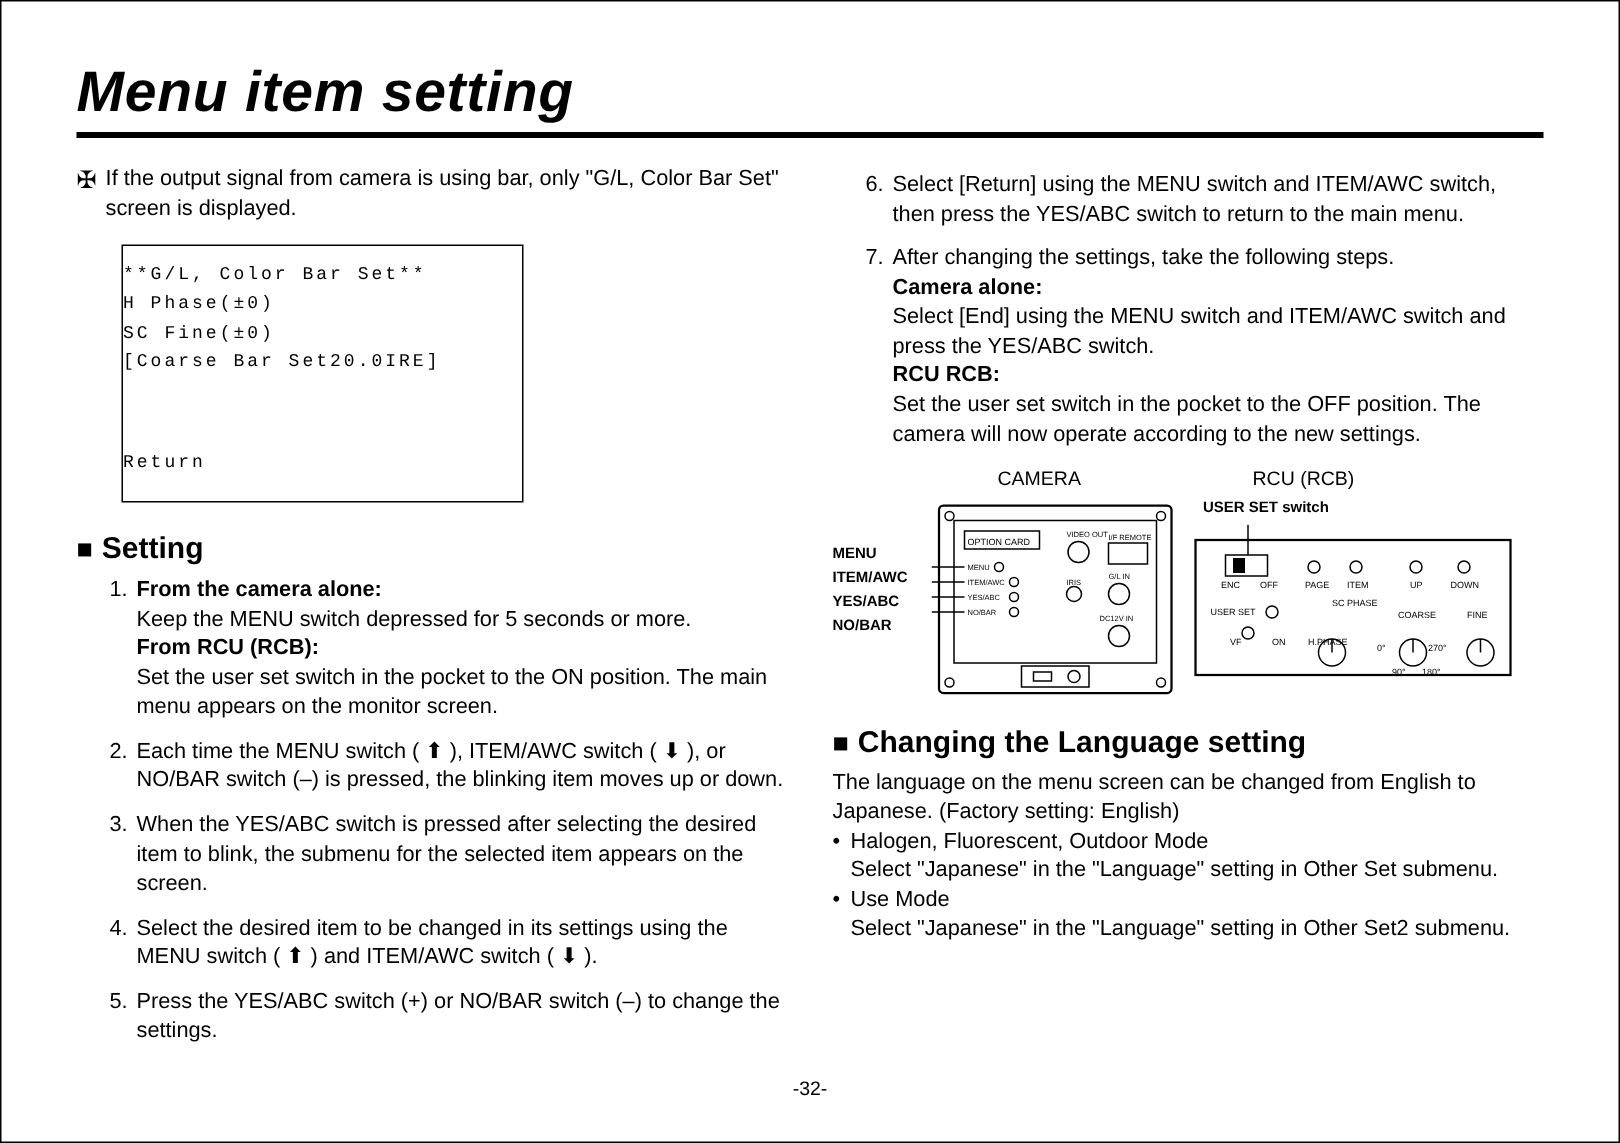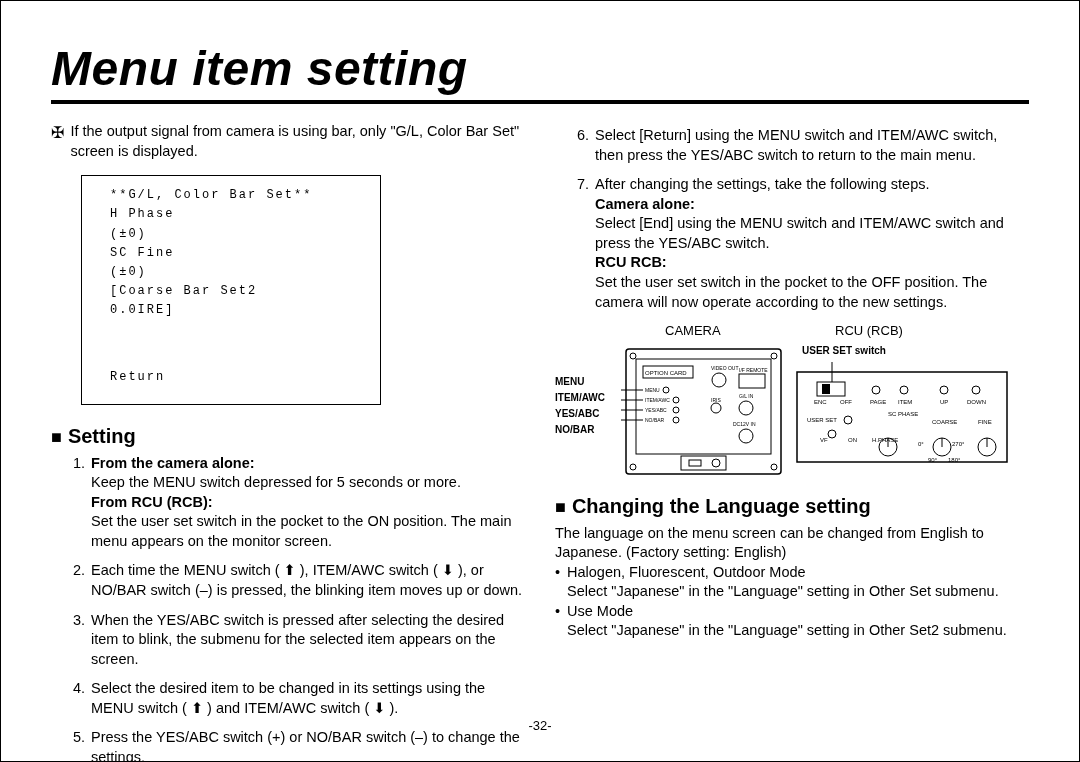--- a/index.html
+++ b/index.html
@@ -12,21 +12,21 @@
   .page {
     width: 1080px;
     height: 762px;
     box-sizing: border-box;
     padding: 40px 50px 30px 50px;
     position: relative;
     border: 1px solid #000;
     margin: 0 auto;
   }
   .title {
-    font-size: 48px;
+    font-size: 38px;
     font-weight: bold;
     font-style: italic;
     border-bottom: 4px solid #000;
     margin-bottom: 18px;
     padding-bottom: 4px;
     letter-spacing: 0.5px;
   }
   .cols {
     display: flex;
     gap: 30px;
@@ -43,32 +43,31 @@
   .note-row {
     display: flex;
     align-items: flex-start;
   }
   .note-text {
     flex: 1;
   }
   .screenbox {
     border: 1.5px solid #000;
     margin: 14px 0 18px 30px;
-    padding: 10px 16px 16px 28px;
+    padding: 10px 16px 16px 0;
     font-family: "Courier New", monospace;
     font-size: 12px;
     letter-spacing: 2px;
     line-height: 1.6;
-    width: 300px;
+    width: 268px;
     box-sizing: border-box;
   }
   .screenbox .row {
     display: flex;
-    justify-content: flex-end;
-    flex-direction: column;
+    justify-content: flex-start;
   }
   .screenbox .spacer {
     height: 48px;
   }
   .sect-head {
     font-size: 20px;
     font-weight: bold;
     margin: 10px 0 4px 0;
   }
   .sect-head .sq {

